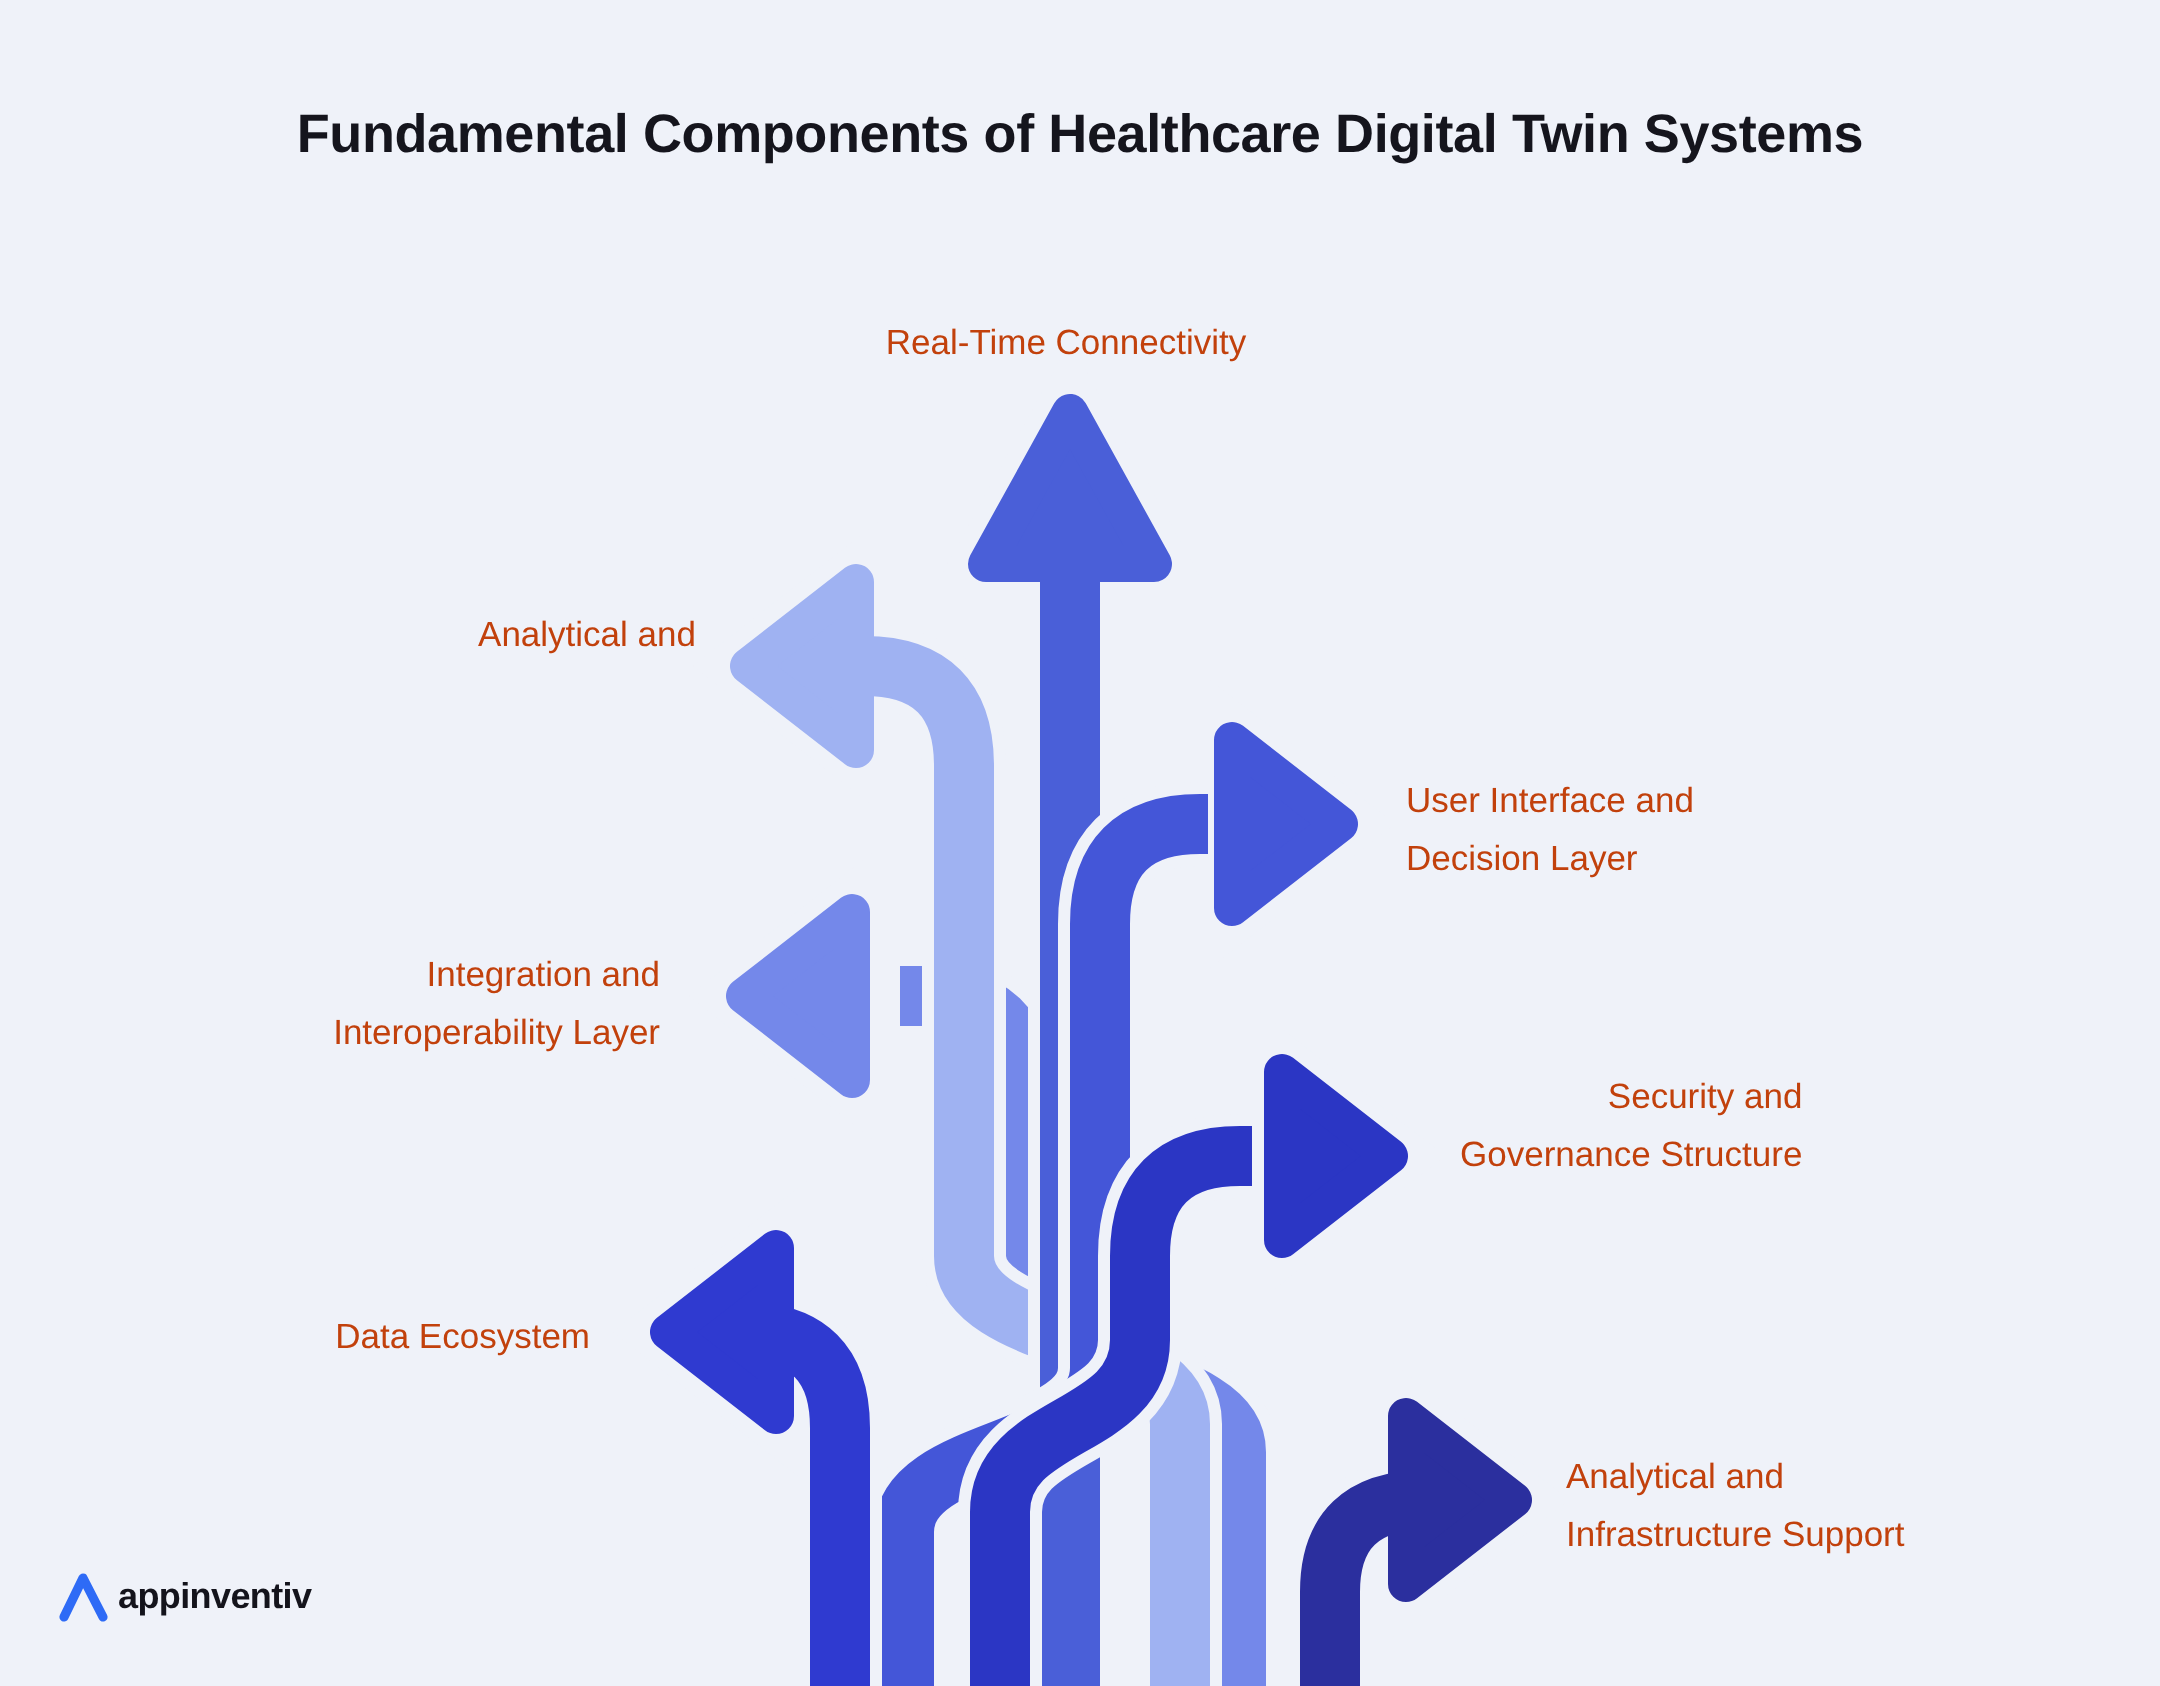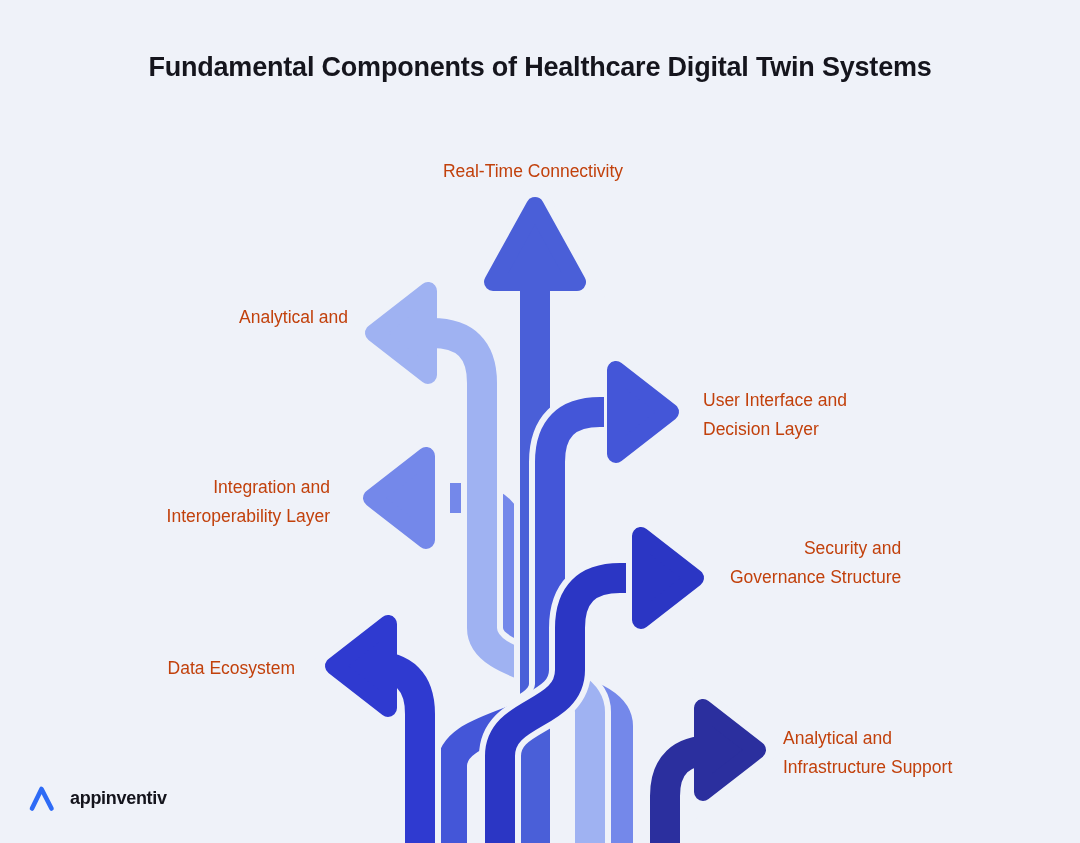--- a/index.html
+++ b/index.html
@@ -30,21 +30,21 @@
   }
   #lbl-rt{left:383px;top:157px;width:300px;text-align:center;}
   #lbl-an{right:732px;top:303px;text-align:right;}
   #lbl-ui{left:703px;top:386px;text-align:left;}
   #lbl-in{right:750px;top:473px;text-align:right;}
   #lbl-se{left:730px;top:534px;text-align:right;}
   #lbl-de{right:785px;top:654px;}
   #lbl-co{left:783px;top:724px;text-align:left;}
   .logo{
     position:absolute;left:28px;top:785px;
-    display:flex;align-items:center;gap:15px;
+    display:flex;align-items:center;gap:4px;
   }
   .logo-text{
     font-size:18px;font-weight:600;letter-spacing:-0.3px;
     color:#14141c;
   }
 </style>
 </head>
 <body>
 
 <div class="stage">

